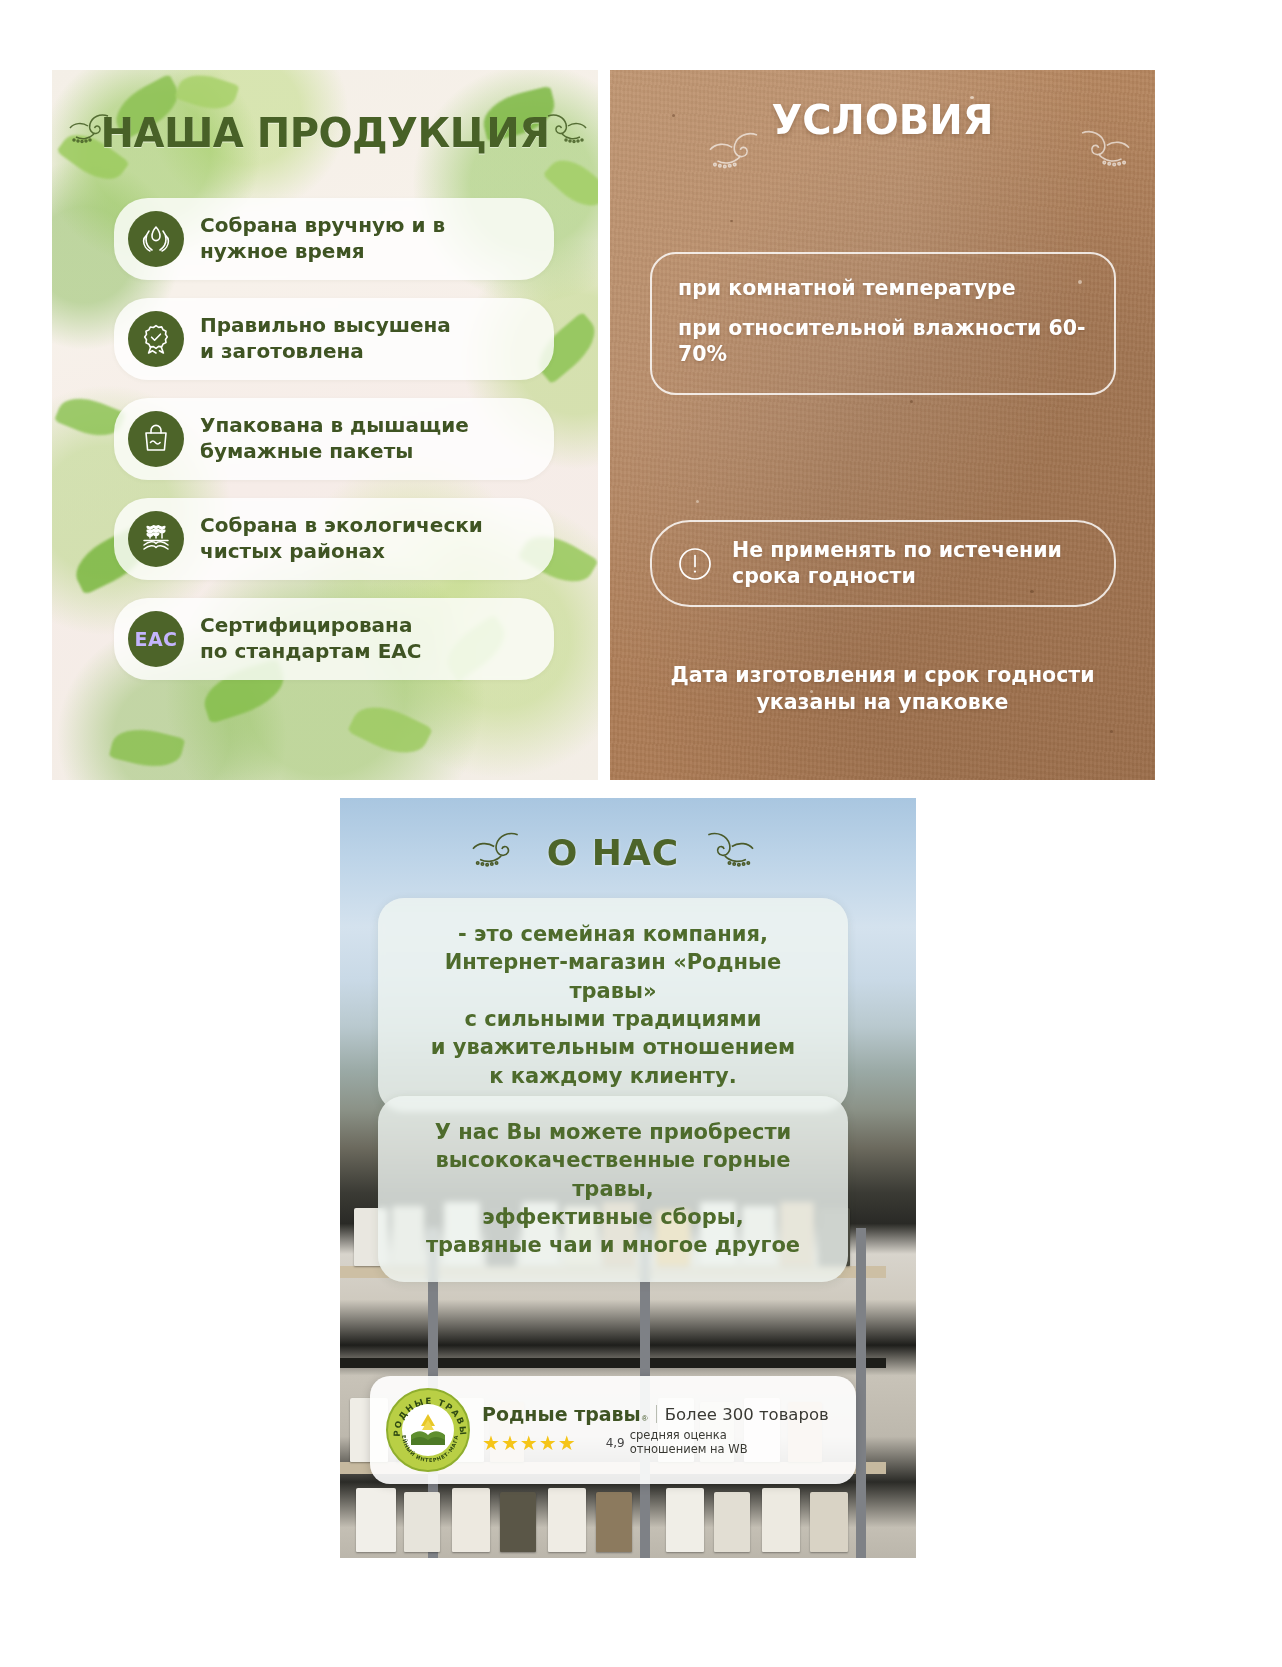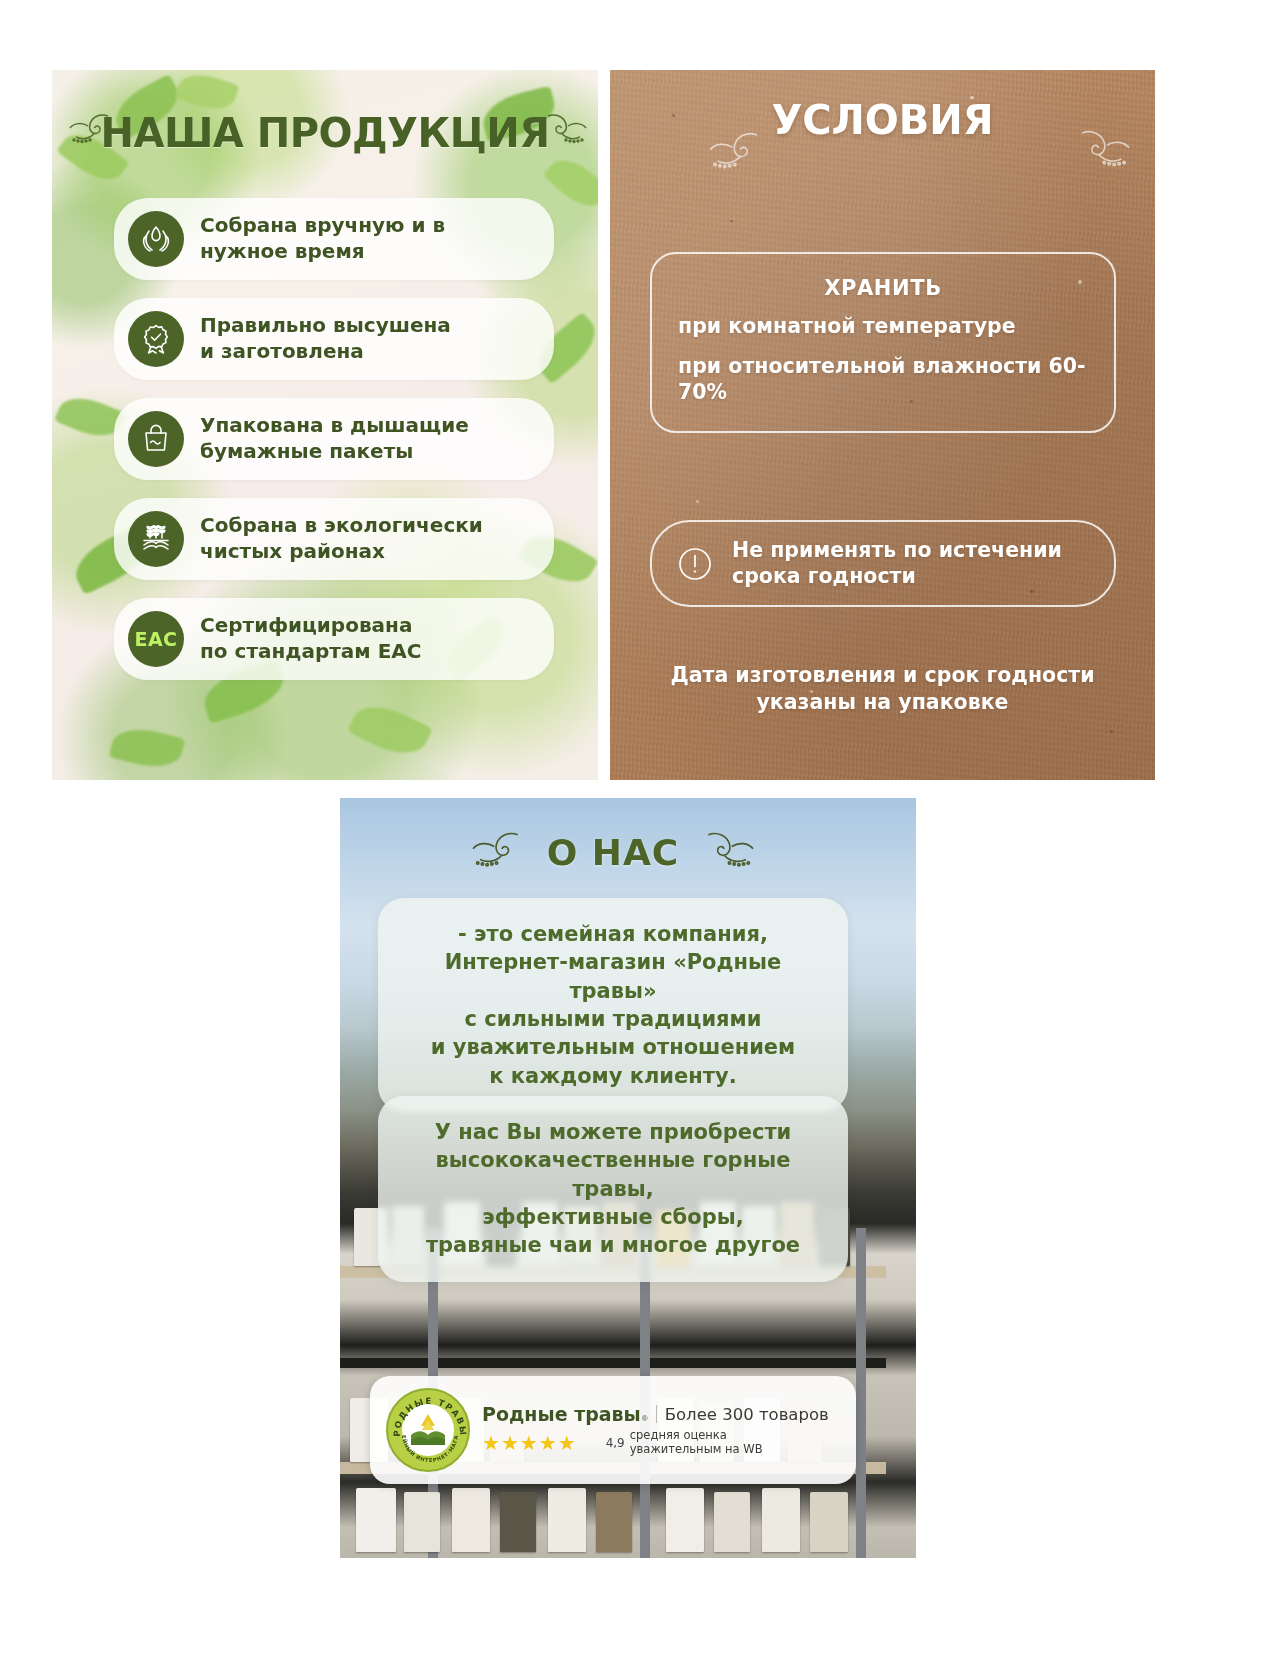--- a/index.html
+++ b/index.html
@@ -51,21 +51,21 @@
     border-radius: 34px;
     padding: 13px 18px 13px 14px;
     margin-bottom: 18px;
     min-height: 78px;
     backdrop-filter: blur(2px);
     box-shadow: 0 1px 4px rgba(90,110,60,.06);
   }
   .feature-icon {
     flex: 0 0 auto; width: 56px; height: 56px; border-radius: 50%;
     background: #4d6429; display: flex; align-items: center; justify-content: center;
-    color: #bef264;
+    color: #c4b5fd;
   }
   .feature-icon.eac { font-size: 19px; font-weight: 800; letter-spacing:.5px;
     font-family:"DejaVu Sans", sans-serif; }
   .feature-text {
     font-size: 20px; line-height: 1.28; font-weight: 700; color: #3f5423;
     font-family: "DejaVu Sans", sans-serif;
   }
 
   
   .panel-storage {
@@ -385,21 +385,20 @@
         <circle cx="22" cy="29" r="1"></circle>
           <circle cx="26" cy="28" r="1"></circle>
       </svg>
     </span>
 
     <h1 class="stor-title">
       <span>УСЛОВИЯ</span><br>
     </h1>
 
     <div class="stor-box">
-      <div class="stor-box-title">ХРАНИТЬ</div>
       <div class="stor-line">при комнатной температуре</div>
       <div class="stor-line">при относительной влажности 60-70%</div>
     </div>
 
     <div class="stor-warn">
       <span class="warn-icon">
         <svg width="42" height="42" viewBox="0 0 42 42" fill="none" stroke="#fff" stroke-width="1.7" stroke-linecap="round">
           <circle cx="21" cy="21" r="15"></circle>
           <path d="M21 12.5v11"></path>
           <circle cx="21" cy="28.6" r="1.1" fill="#fff" stroke="none"></circle>
@@ -546,20 +545,20 @@
             <sup class="brand-reg">®</sup>
           </span>
           <span class="vrule"></span>
           <span class="count-text">Более 300 товаров</span>
         </span>
         <span class="rating-row">
           <span class="stars">★★★★★</span>
           <span class="rating-num">4,9</span>
           <span class="rating-note">
             <span>средняя оценка</span><br>
-            <span>уважительным на WB</span>
+            <span>отношением на WB</span>
           </span>
         </span>
       </span>
     </div>
   </section>
 
 </div>
 
 </body></html>

